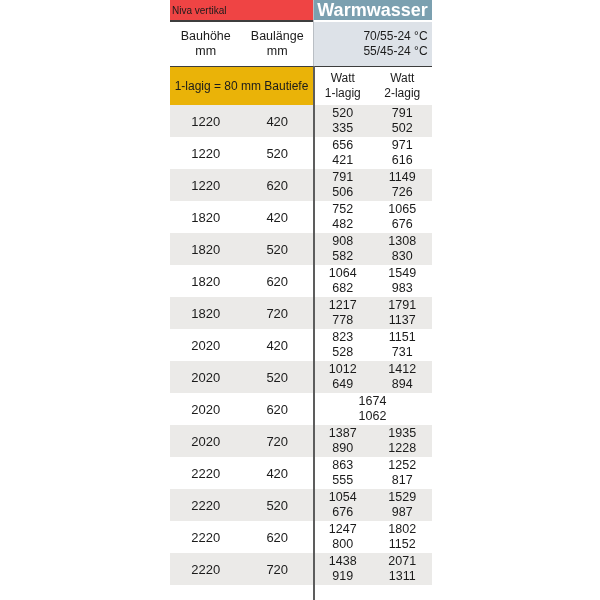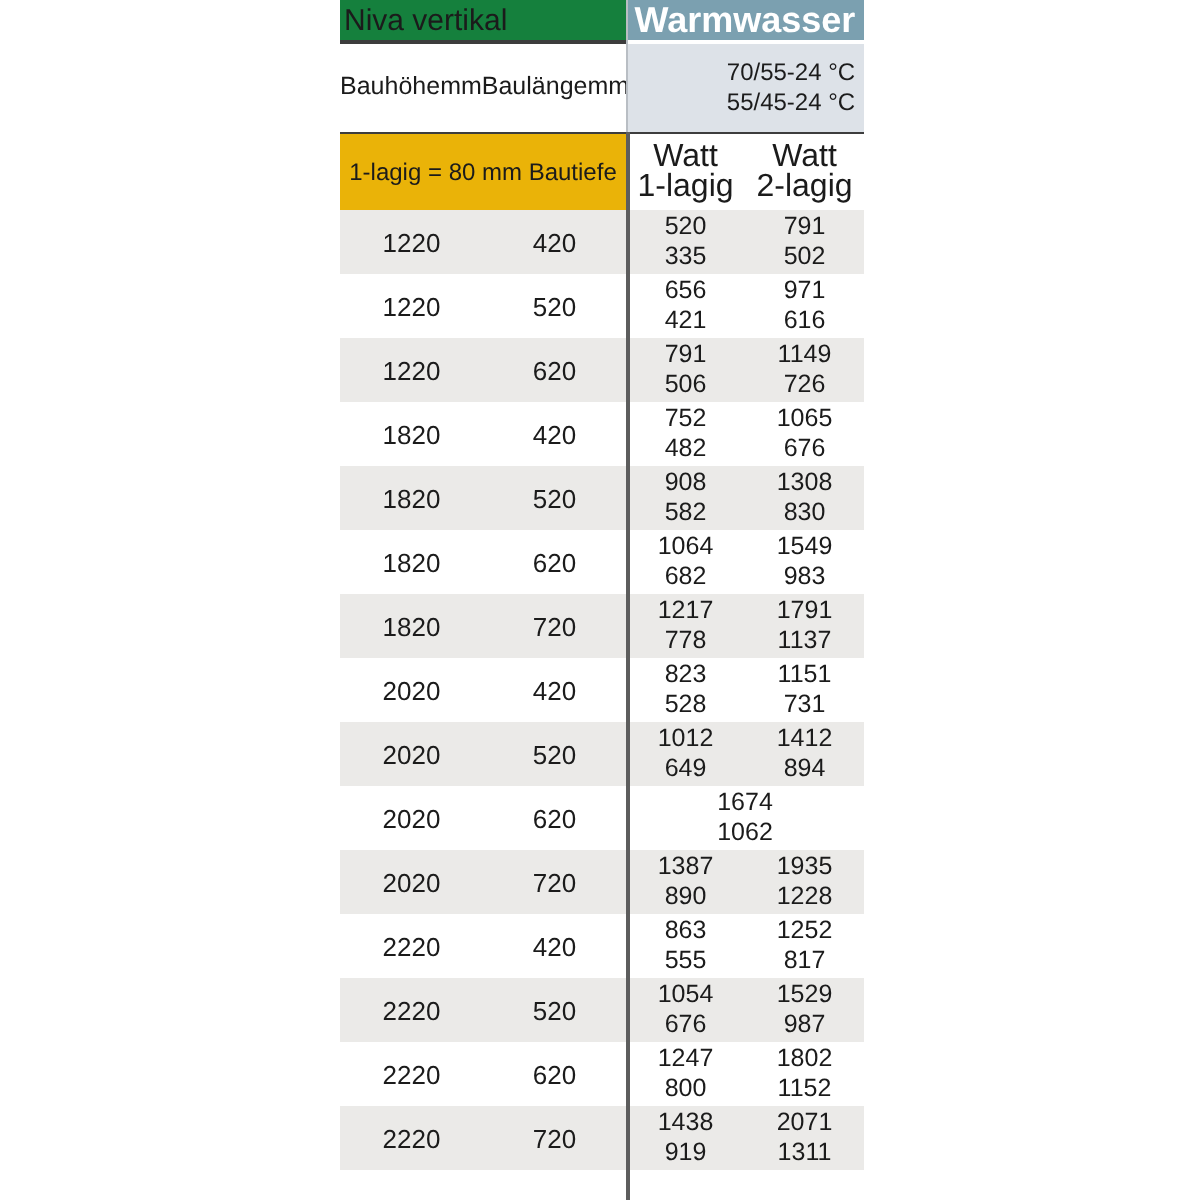--- a/index.html
+++ b/index.html
@@ -25,26 +25,26 @@
   }
 
   
   .hdr-top {
     display: flex;
     height: 20px;
     align-items: stretch;
   }
   .hdr-top .left {
     width: 143px;
-    background: #15803d;
+    background: #ef4444;
     display: flex;
     align-items: center;
     padding-left: 2px;
     box-sizing: border-box;
-    font-size: 15px;
+    font-size: 10px;
     color: #1b1b1b;
   }
   .hdr-top .right {
     flex: 1;
     background: #7ba0b0;
     display: flex;
     align-items: center;
     justify-content: center;
     color: #ffffff;
     font-size: 18px;
@@ -63,21 +63,21 @@
   }
   .hdr-2 .left {
     width: 143px;
     background: #ffffff;
     display: flex;
     box-sizing: border-box;
   }
   .hdr-2 .left .cell {
     flex: 1;
     display: flex;
-    flex-direction: row;
+    flex-direction: column;
     align-items: center;
     justify-content: center;
     font-size: 12.5px;
     line-height: 15px;
   }
   .hdr-2 .right {
     flex: 1;
     background: #dde2e8;
     display: flex;
     flex-direction: column;
@@ -115,21 +115,21 @@
     flex: 1;
     display: flex;
     background: #ffffff;
   }
   .hdr-3 .right .cell {
     flex: 1;
     display: flex;
     flex-direction: column;
     align-items: center;
     justify-content: center;
-    font-size: 16px;
+    font-size: 12px;
     line-height: 15px;
   }
 
   
   .row {
     display: flex;
     height: 32px;
   }
   .row.alt .left, .row.alt .right { background: #ebeae8; }
   .row .left {

